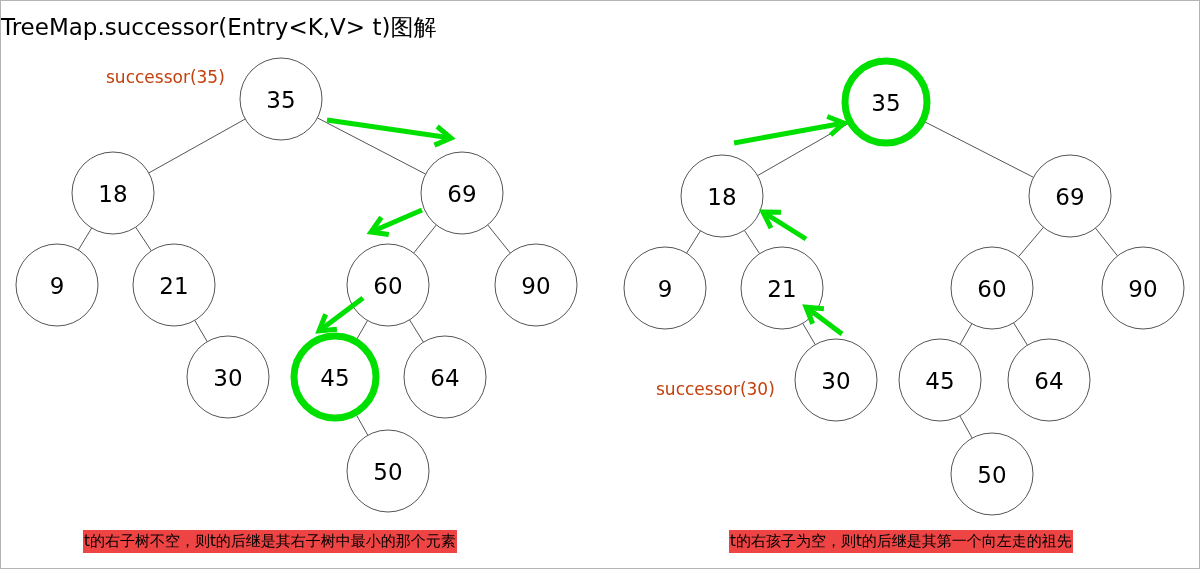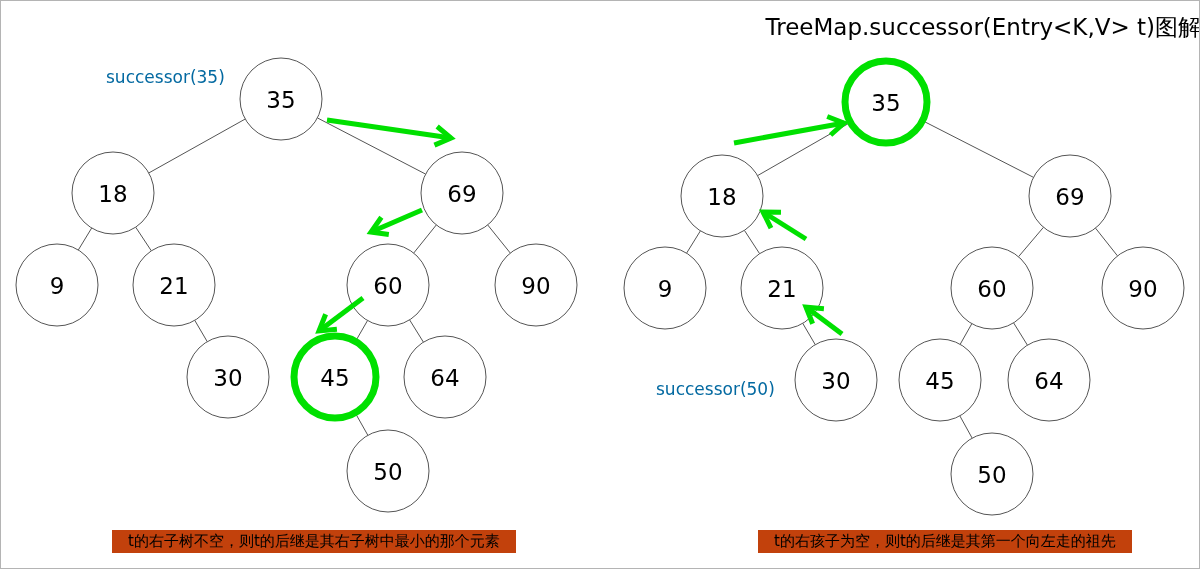--- a/index.html
+++ b/index.html
@@ -18,21 +18,21 @@
     background: #ffffff;
     border: 1px solid #b4b4b4;
     box-sizing: border-box;
     overflow: hidden;
   }
   #title {
     position: absolute;
     left: 0;
     top: 11px;
     width: 1200px;
-    text-align: right;
+    text-align: left;
     font-size: 23px;
     color: #000000;
     font-family: "DejaVu Sans", "Liberation Sans", sans-serif;
     white-space: nowrap;
   }
   svg.diagram {
     position: absolute;
     left: 0;
     top: 0;
     width: 1200px;
@@ -69,32 +69,31 @@
     fill: none;
     stroke: #00e000;
     stroke-width: 5;
     stroke-linejoin: miter;
     stroke-linecap: butt;
   }
   .succ-label {
     position: absolute;
     font-family: "DejaVu Sans", "Liberation Sans", sans-serif;
     font-size: 17px;
-    color: #0369a1;
+    color: #c2410c;
     white-space: nowrap;
   }
   .caption {
     position: absolute;
     font-family: "DejaVu Sans", "Liberation Sans", sans-serif;
     font-size: 15px;
     color: #000000;
-    background: #c2410c;
-    padding: 2px 16px;
+    background: #ef4444;
+    padding: 2px 1px;
     white-space: nowrap;
-    margin-left: 29px;
   }
 </style>
 </head>
 <body>
 
 <div id="page">
 
   <div id="title">TreeMap.successor(Entry&lt;K,V&gt; t)图解</div>
 
   <svg class="diagram" viewBox="0 0 1200 569" xmlns="http://www.w3.org/2000/svg">
@@ -233,19 +232,19 @@
         </g>
         <g>
           <line x1="733" y1="142" x2="843" y2="122" class="arrow"></line>
           <polyline points="826.2190615404219,115.48846374379643 843,122 829.5851023640186,134.00168827357803" class="arrow-head"></polyline>
         </g>
       </g>
   </svg>
 
   <div class="succ-label" id="left-succ" style="left:105px; top:66px;">successor(35)</div>
 
-  <div class="succ-label" id="right-succ" style="left:655px; top:378px;">successor(50)</div>
+  <div class="succ-label" id="right-succ" style="left:655px; top:378px;">successor(30)</div>
 
   <div class="caption" id="left-caption" style="left:82px; top:529px;">t的右子树不空，则t的后继是其右子树中最小的那个元素</div>
 
   <div class="caption" id="right-caption" style="left:728px; top:529px;">t的右孩子为空，则t的后继是其第一个向左走的祖先</div>
 
 </div>
 
 </body></html>

